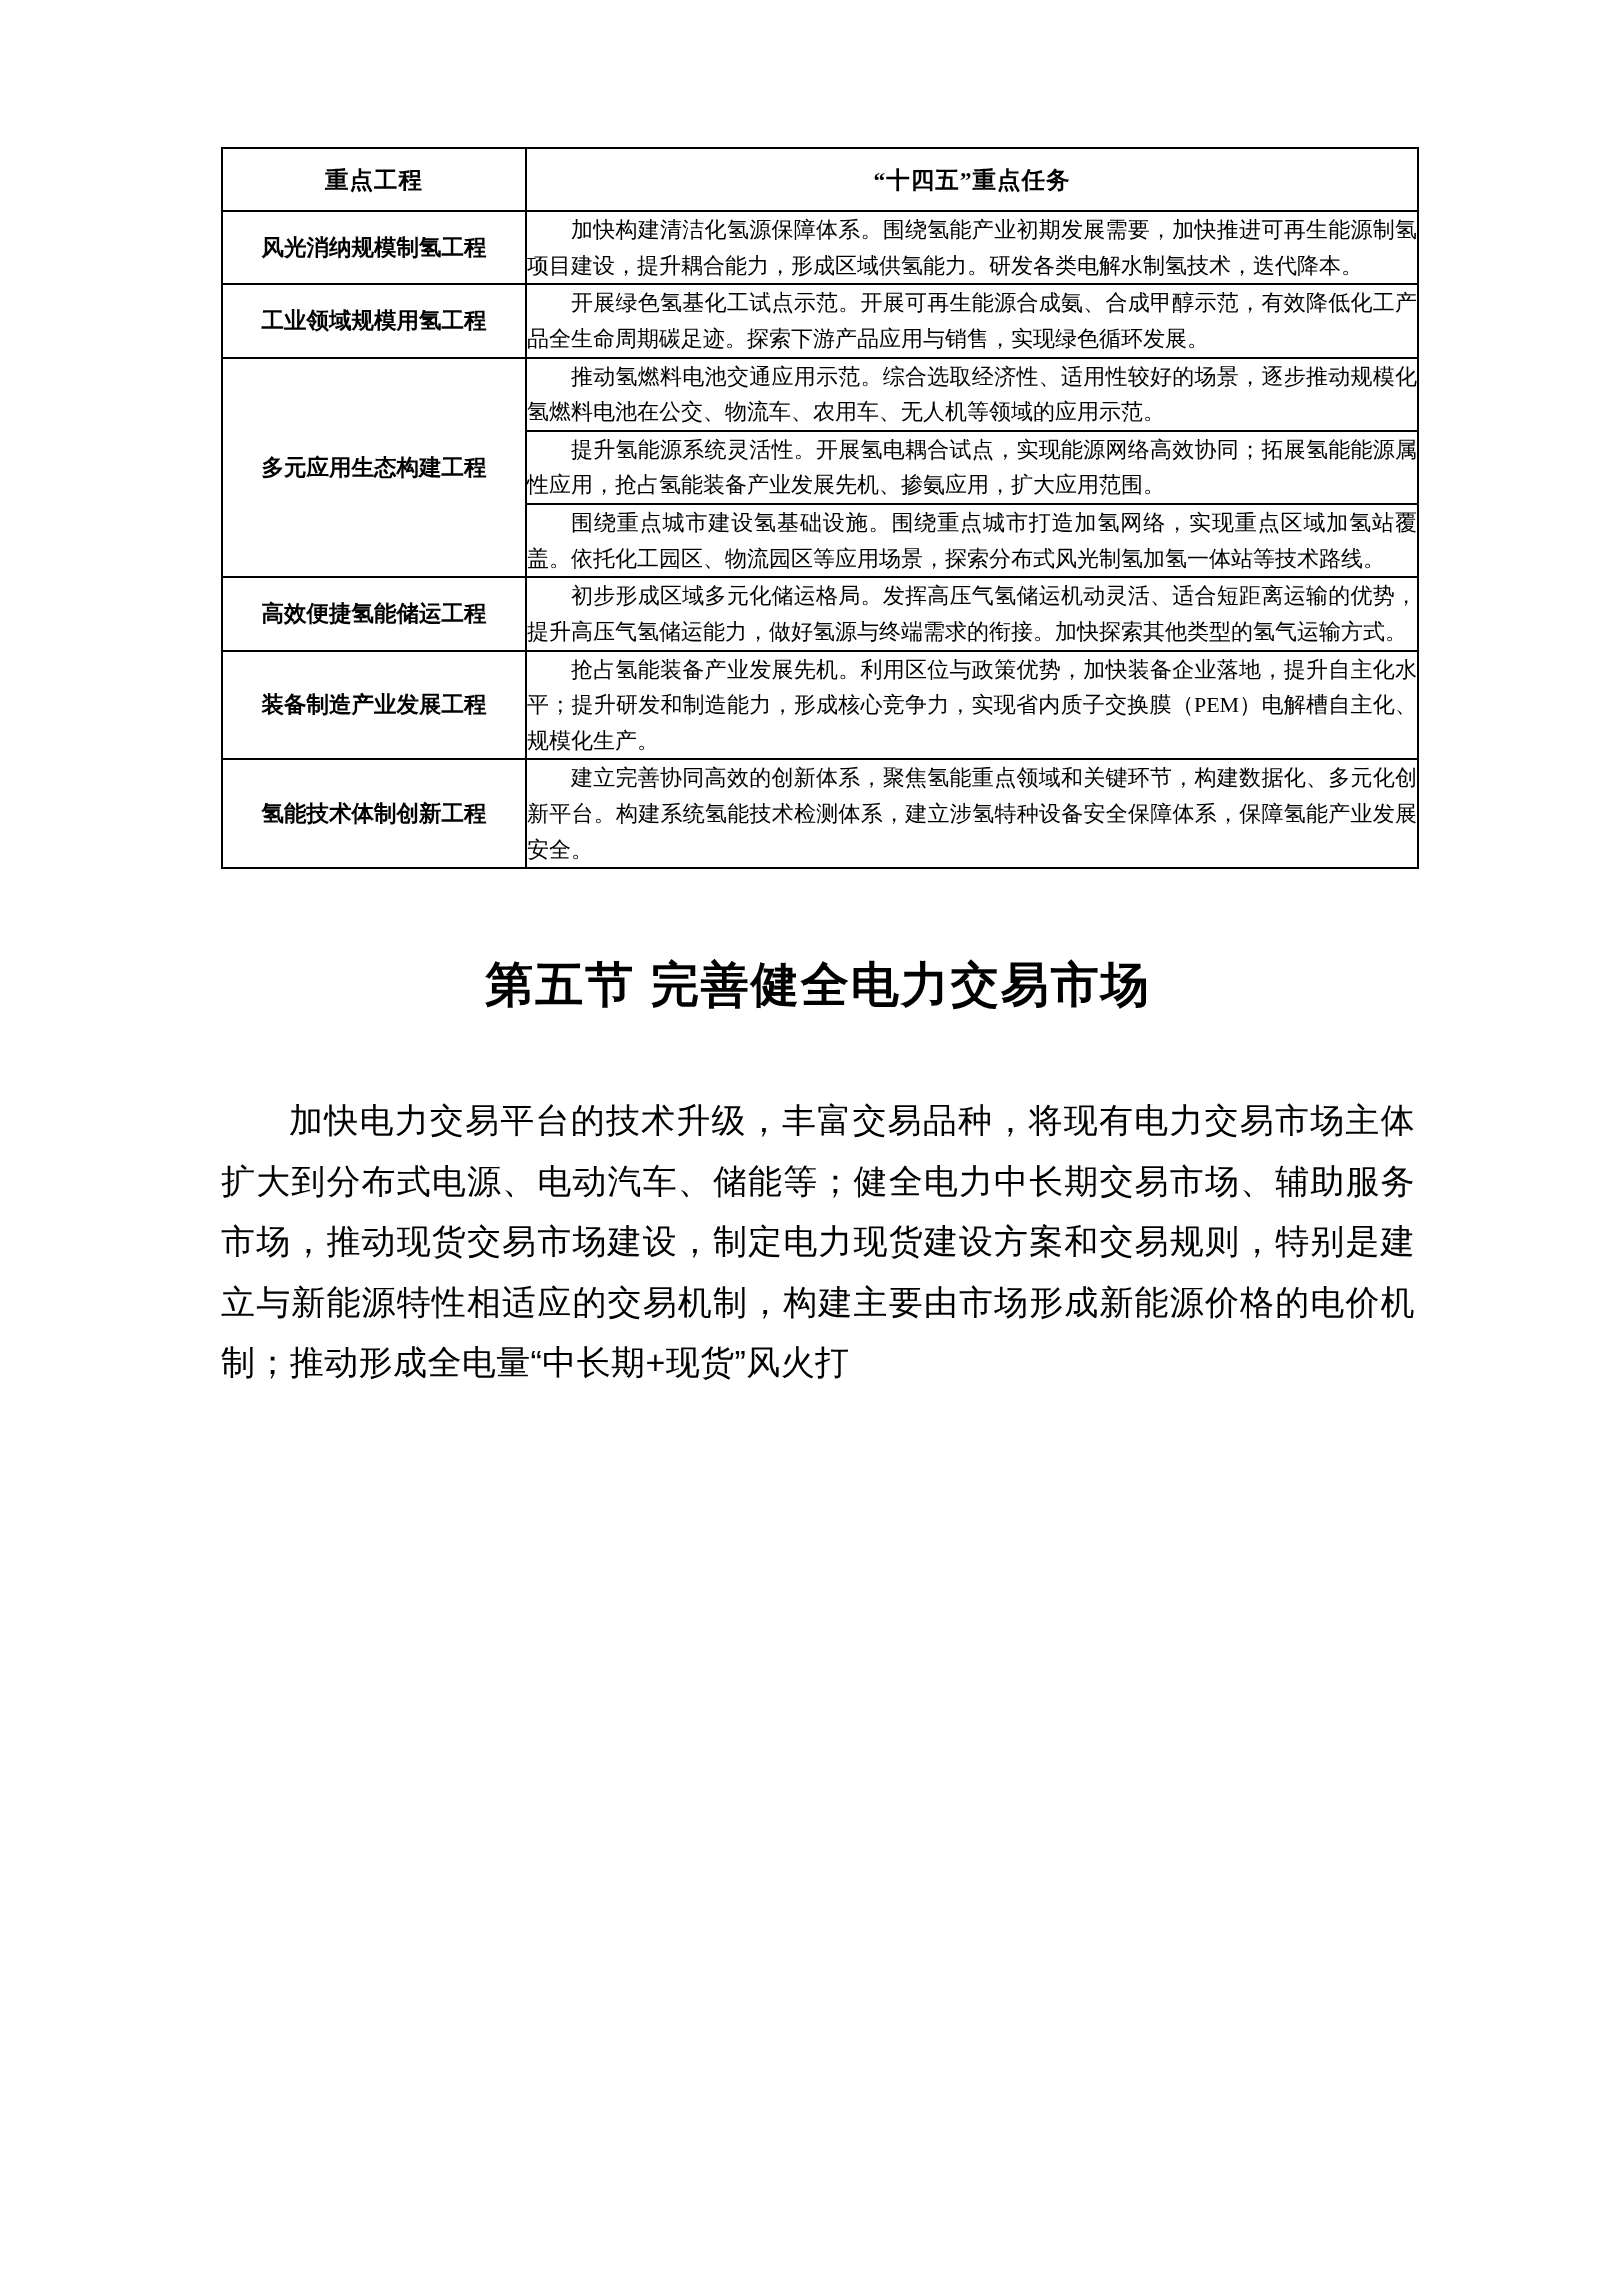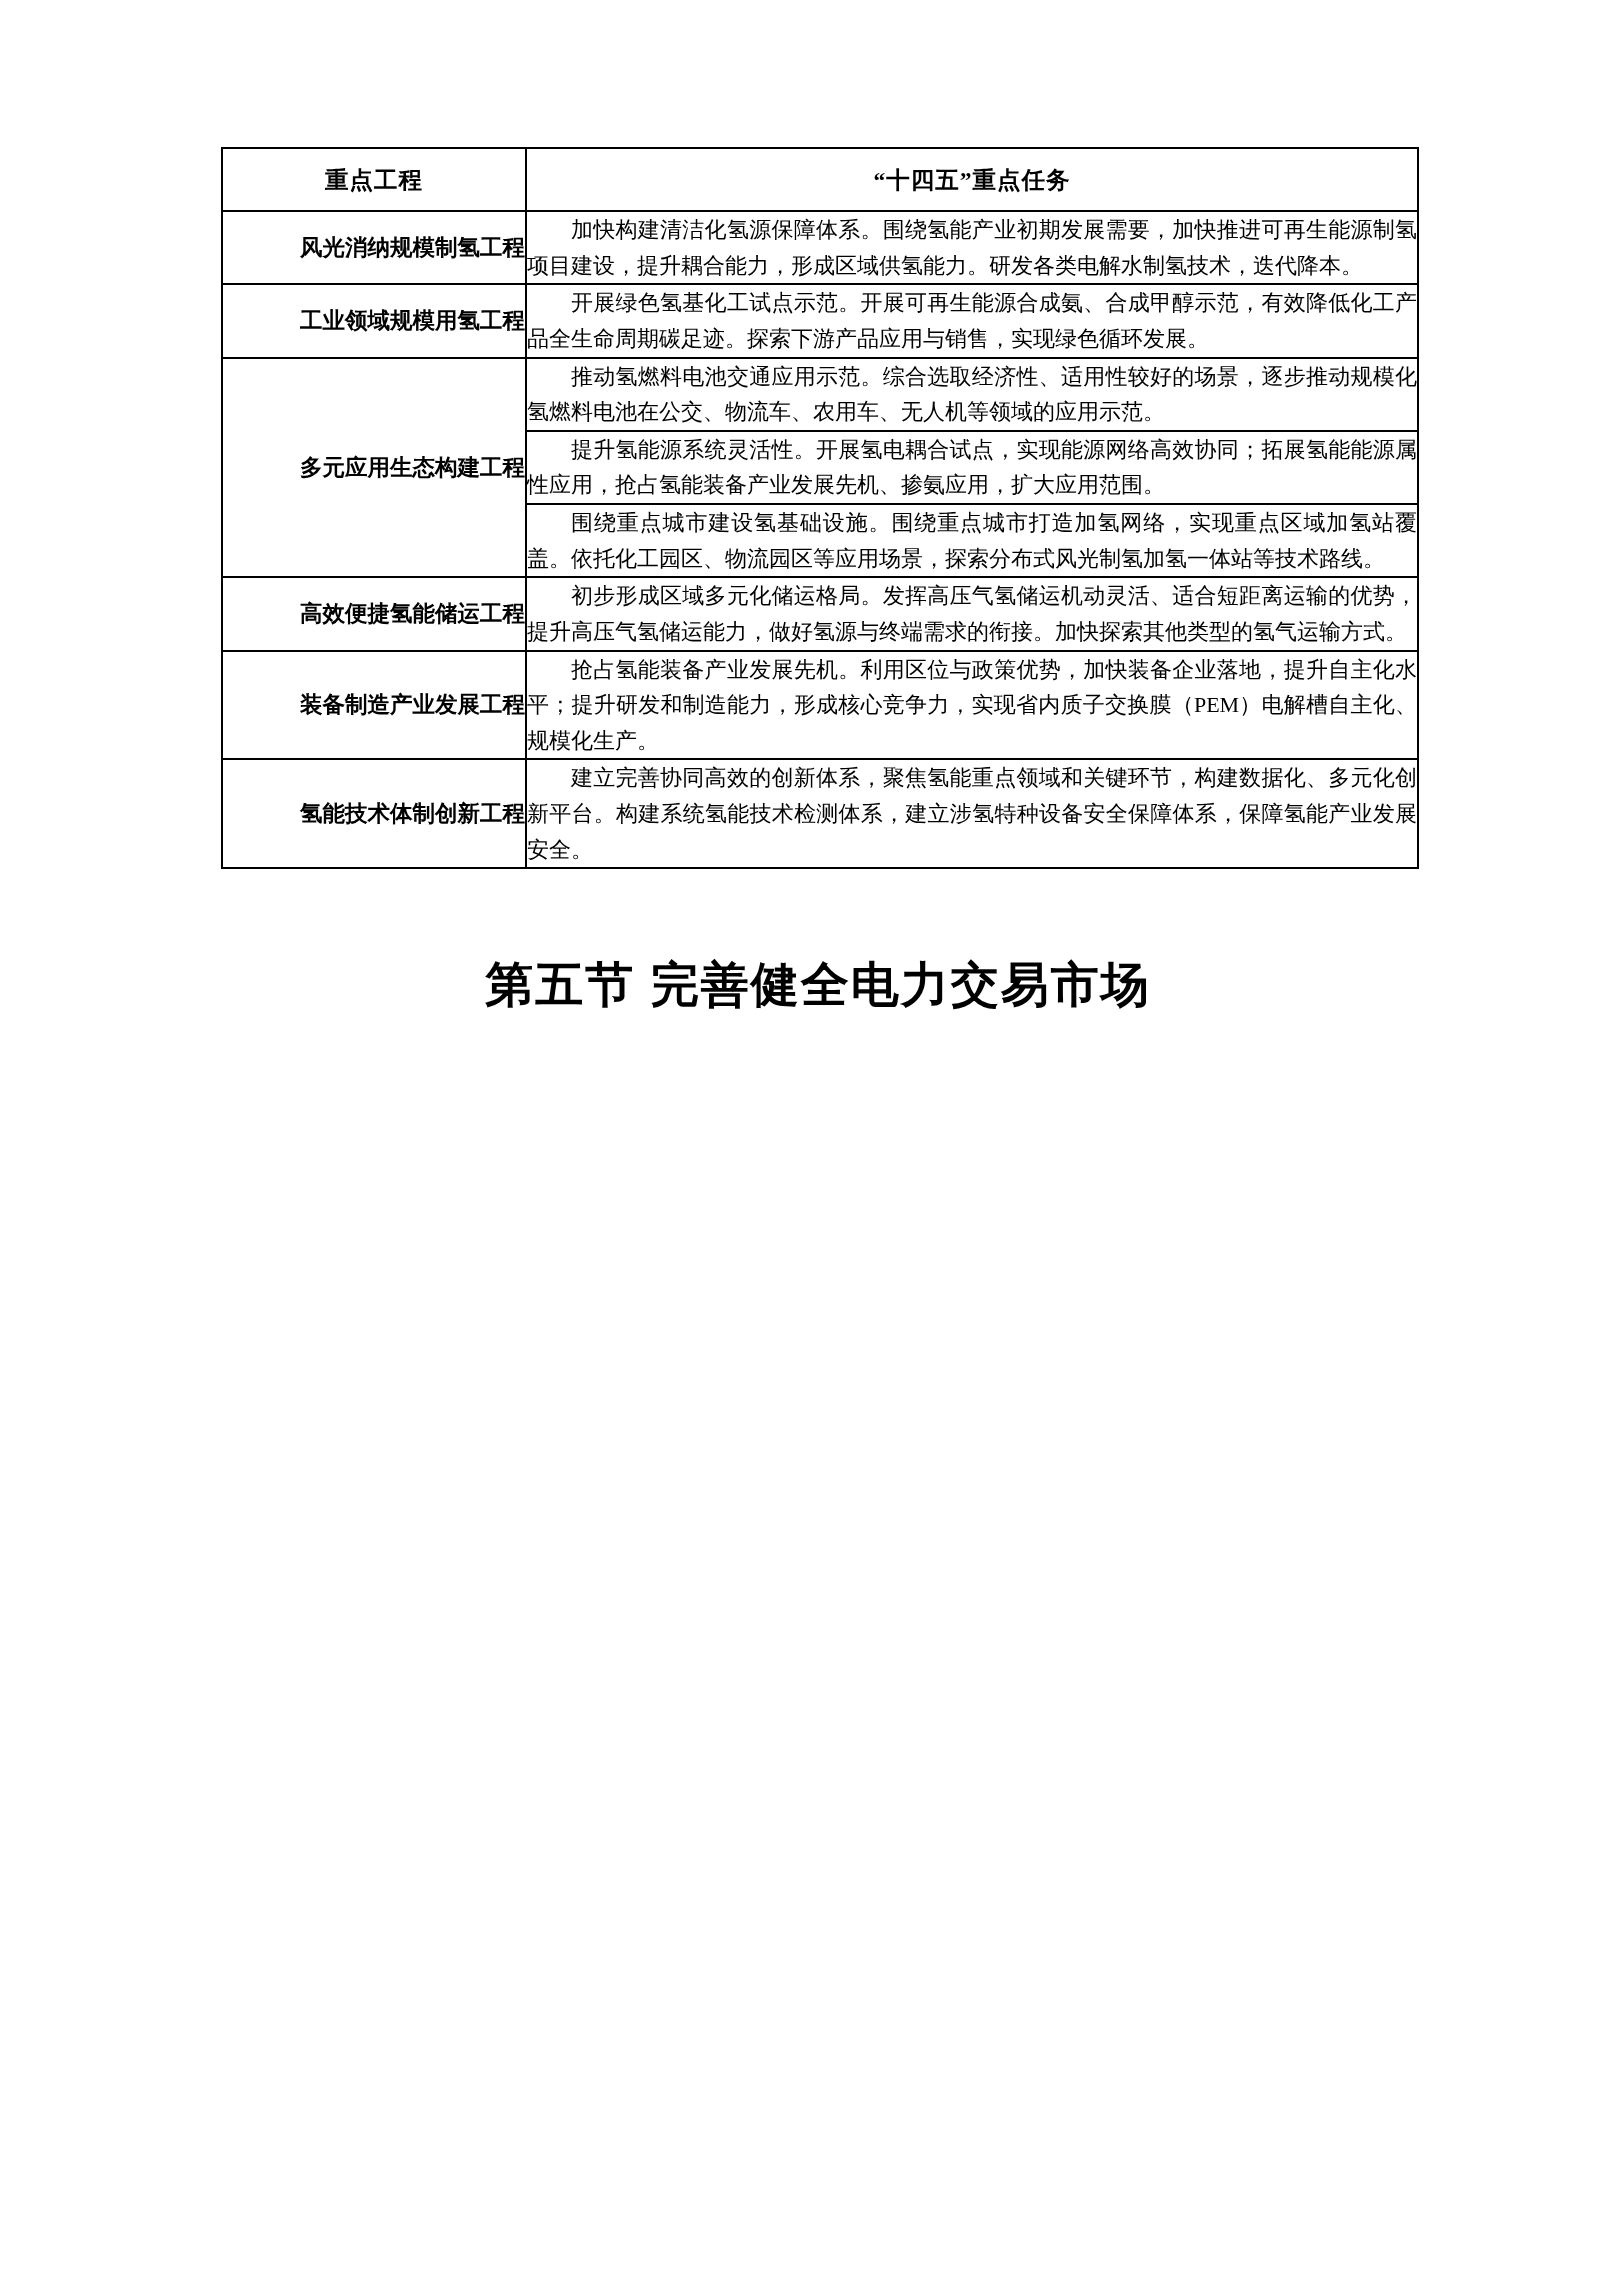--- a/index.html
+++ b/index.html
@@ -49,21 +49,21 @@
     font-size: 23.5px;
     letter-spacing: 1px;
   }
   .last-row td {
     border-bottom: 4.9px solid #000;
   }
   .col-a { width: 304px; }
   .col-b { width: 892px; }
 
   .proj {
-    text-align: right;
+    text-align: center;
     font-weight: bold;
     font-size: 22.5px;
     line-height: 1.5;
     padding: 7.8px 9.8px;
     letter-spacing: 0px;
   }
   .taskcell {
     padding: 13.7px 21.6px 13.7px 23.5px;
     font-size: 22px;
     line-height: 1.62;
@@ -174,15 +174,16 @@
         <td class="proj">氢能技术体制创新工程</td>
         <td class="taskcell">
           <p>建立完善协同高效的创新体系，聚焦氢能重点领域和关键环节，构建数据化、多元化创新平台。构建系统氢能技术检测体系，建立涉氢特种设备安全保障体系，保障氢能产业发展安全。</p>
         </td>
       </tr>
     </tbody>
   </table>
 
   <h2 class="section-title">第五节 完善健全电力交易市场</h2>
 
+  <p class="body-para">加快电力交易平台的技术升级，丰富交易品种，将现有电力交易市场主体扩大到分布式电源、电动汽车、储能等；健全电力中长期交易市场、辅助服务市场，推动现货交易市场建设，制定电力现货建设方案和交易规则，特别是建立与新能源特性相适应的交易机制，构建主要由市场形成新能源价格的电价机制；推动形成全电量“中长期+现货”风火打</p>
 
 </div>
 
 
 </body></html>

